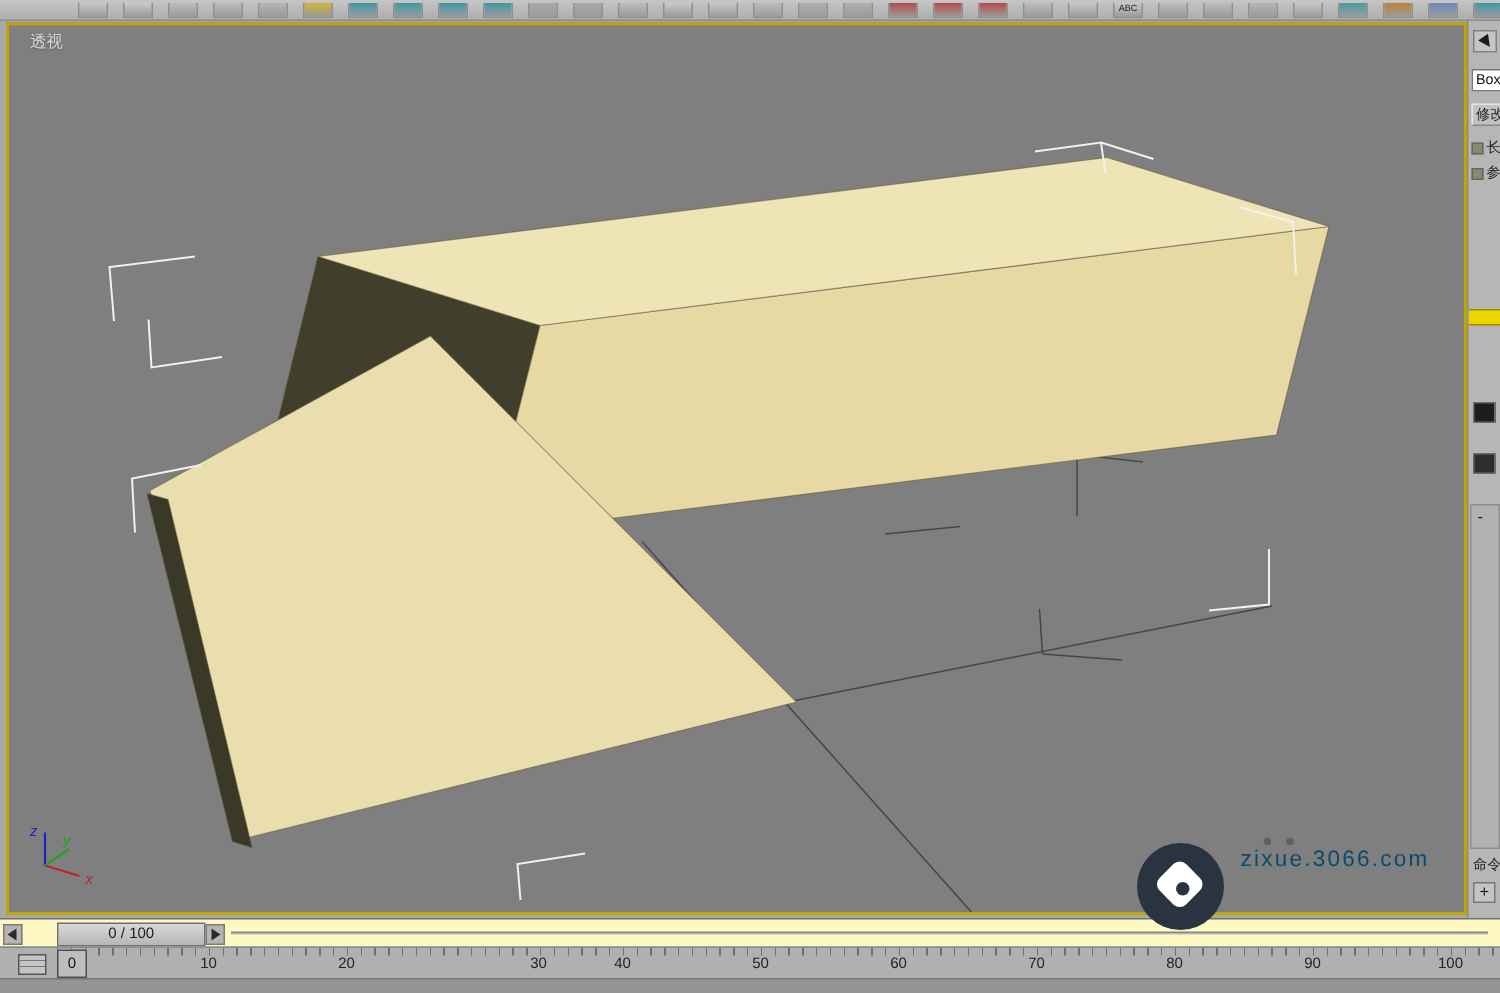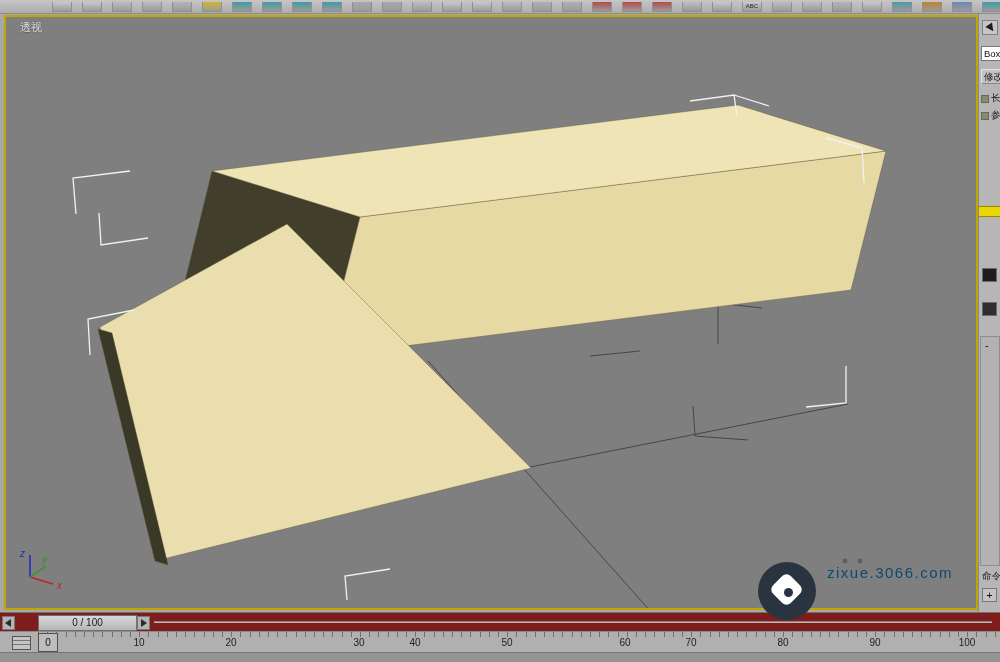--- a/index.html
+++ b/index.html
@@ -51,21 +51,21 @@
   .rp-stack-row .mini-ic{flex:0 0 8px;height:8px;background:#8a8a6a;border:1px solid #666;}
   .rp-yellow{position:absolute;left:0;top:192px;width:22px;height:11px;background:#ecd600;border-top:1px solid #9a8a00;border-bottom:1px solid #9a8a00;}
   .rp-dark1{position:absolute;left:3px;top:254px;width:15px;height:14px;background:#1d1d1d;border:1px solid #6a6a6a;}
   .rp-dark2{position:absolute;left:3px;top:288px;width:15px;height:14px;background:#2e2e2e;border:1px solid #6a6a6a;}
   .rp-rollout{position:absolute;left:1px;top:322px;width:20px;height:230px;background:#b2b2b2;border:1px solid #8d8d8d;
     font-size:11px;color:#1a1a1a;padding:2px 0 0 4px;}
   .rp-cmd{position:absolute;left:3px;top:556px;font-size:9.5px;color:#222;white-space:nowrap;}
   .rp-plus{position:absolute;left:3px;top:574px;width:15px;height:14px;background:#c4c4c4;border:1px solid #777;
     font-size:11px;line-height:12px;text-align:center;color:#111;}
   
-  .time-row{position:absolute;left:0;top:612px;width:1000px;height:18px;background:#7f1d1d;border-top:1px solid #707070;}
+  .time-row{position:absolute;left:0;top:612px;width:1000px;height:18px;background:#fef9c3;border-top:1px solid #707070;}
   .time-row::before{content:"";position:absolute;left:154px;right:8px;top:8px;border-top:1px solid #868686;border-bottom:1px solid #b8b8b8;}
   .ts-prev,.ts-next{position:absolute;top:3px;width:11px;height:12px;background:#b5b5b5;border:1px solid #7a7a7a;}
   .ts-prev{left:2px;} .ts-next{left:137px;}
   .ts-prev::after{content:"";position:absolute;left:2px;top:2px;border-top:4px solid transparent;border-bottom:4px solid transparent;border-right:6px solid #2a2a2a;}
   .ts-next::after{content:"";position:absolute;left:3px;top:2px;border-top:4px solid transparent;border-bottom:4px solid transparent;border-left:6px solid #2a2a2a;}
   .ts-handle{position:absolute;left:38px;top:2px;width:97px;height:14px;
     background:linear-gradient(#d8d8d8,#b6b6b6);border:1px solid #6f6f6f;
     font-size:10px;line-height:14px;text-align:center;color:#1a1a1a;}
   
   .trackbar{position:absolute;left:0;top:631px;width:1000px;height:20px;background:#b0b0b0;border-top:1px solid #8a8a8a;}
@@ -214,21 +214,21 @@
 
 <div class="trackbar">
   <div class="tb-ticks"></div>
   <div class="tb-left-icon"></div>
   <div class="frame-box">0</div>
 <span class="ruler-num" style="left: 139px;">10</span>
     <span class="ruler-num" style="left: 231px;">20</span>
     <span class="ruler-num" style="left: 323px; margin-left: 36px;">30</span>
     <span class="ruler-num" style="left: 415px;">40</span>
     <span class="ruler-num" style="left: 507px;">50</span>
-    <span class="ruler-num" style="left: 599px; margin-left: 26px;">60</span>
+    <span class="ruler-num" style="left: 599px;">60</span>
     <span class="ruler-num" style="left: 691px;">70</span>
     <span class="ruler-num" style="left: 783px; text-align: center;">80</span>
     <span class="ruler-num" style="left: 875px;">90</span>
     <span class="ruler-num" style="left: 967px;">100</span>
   </div>
 
 <div class="status-row"></div>
 
 <div class="watermark">
   <div class="wm-logo"></div>

